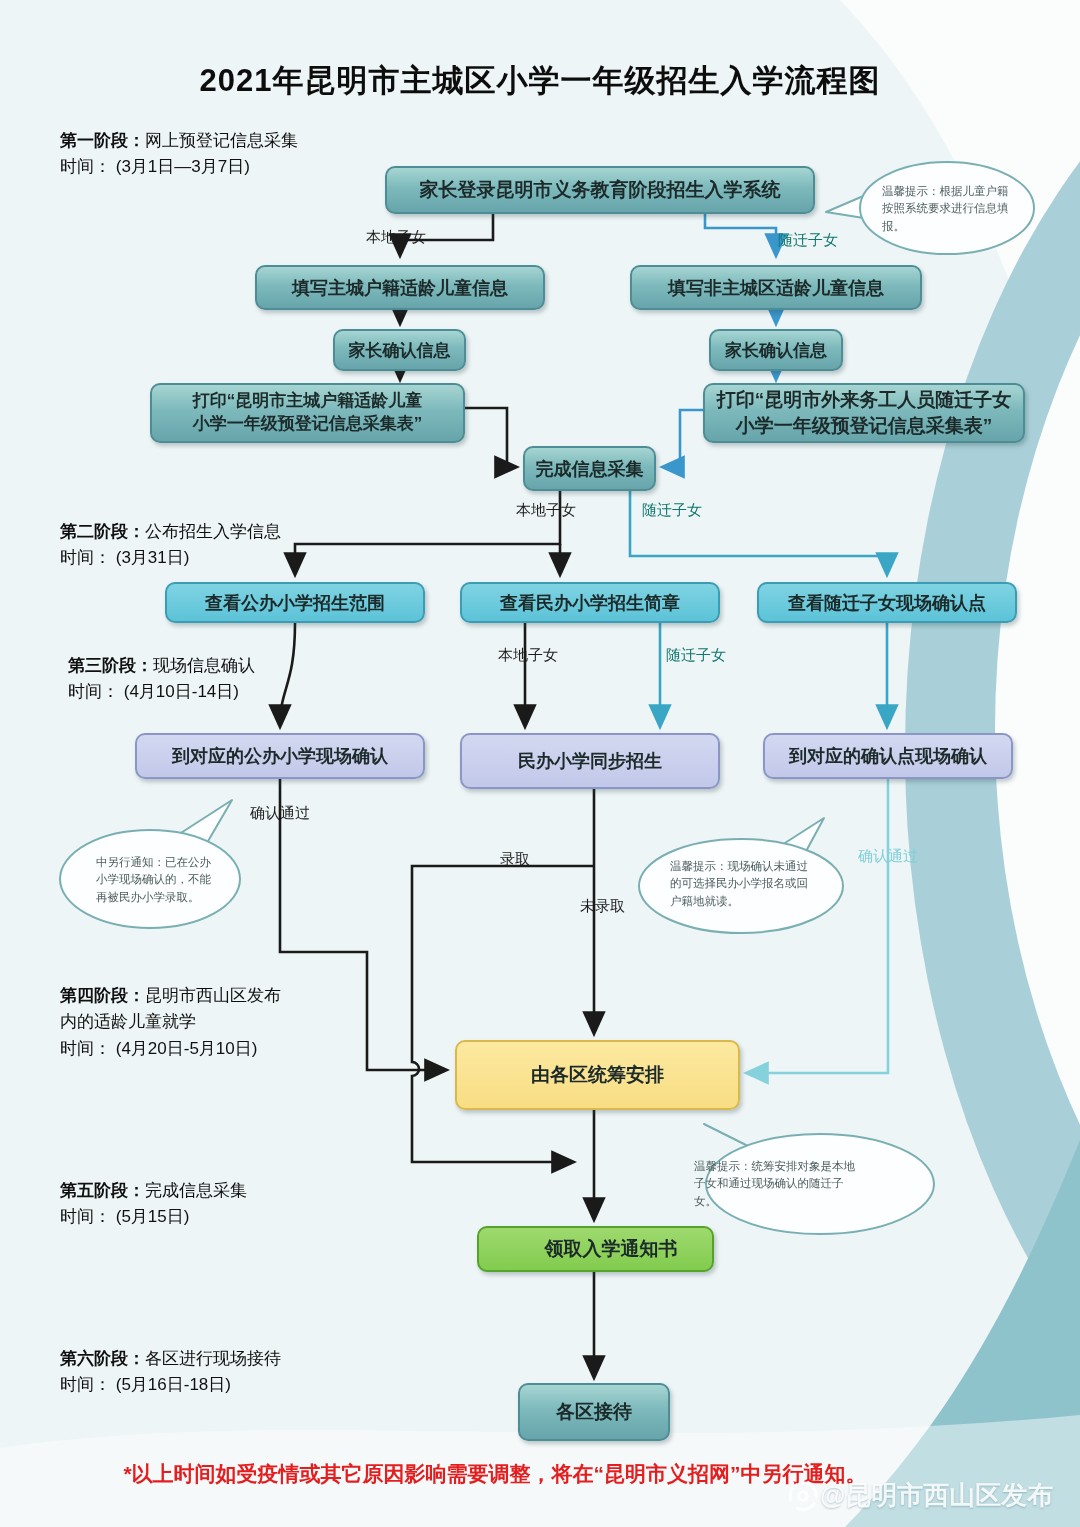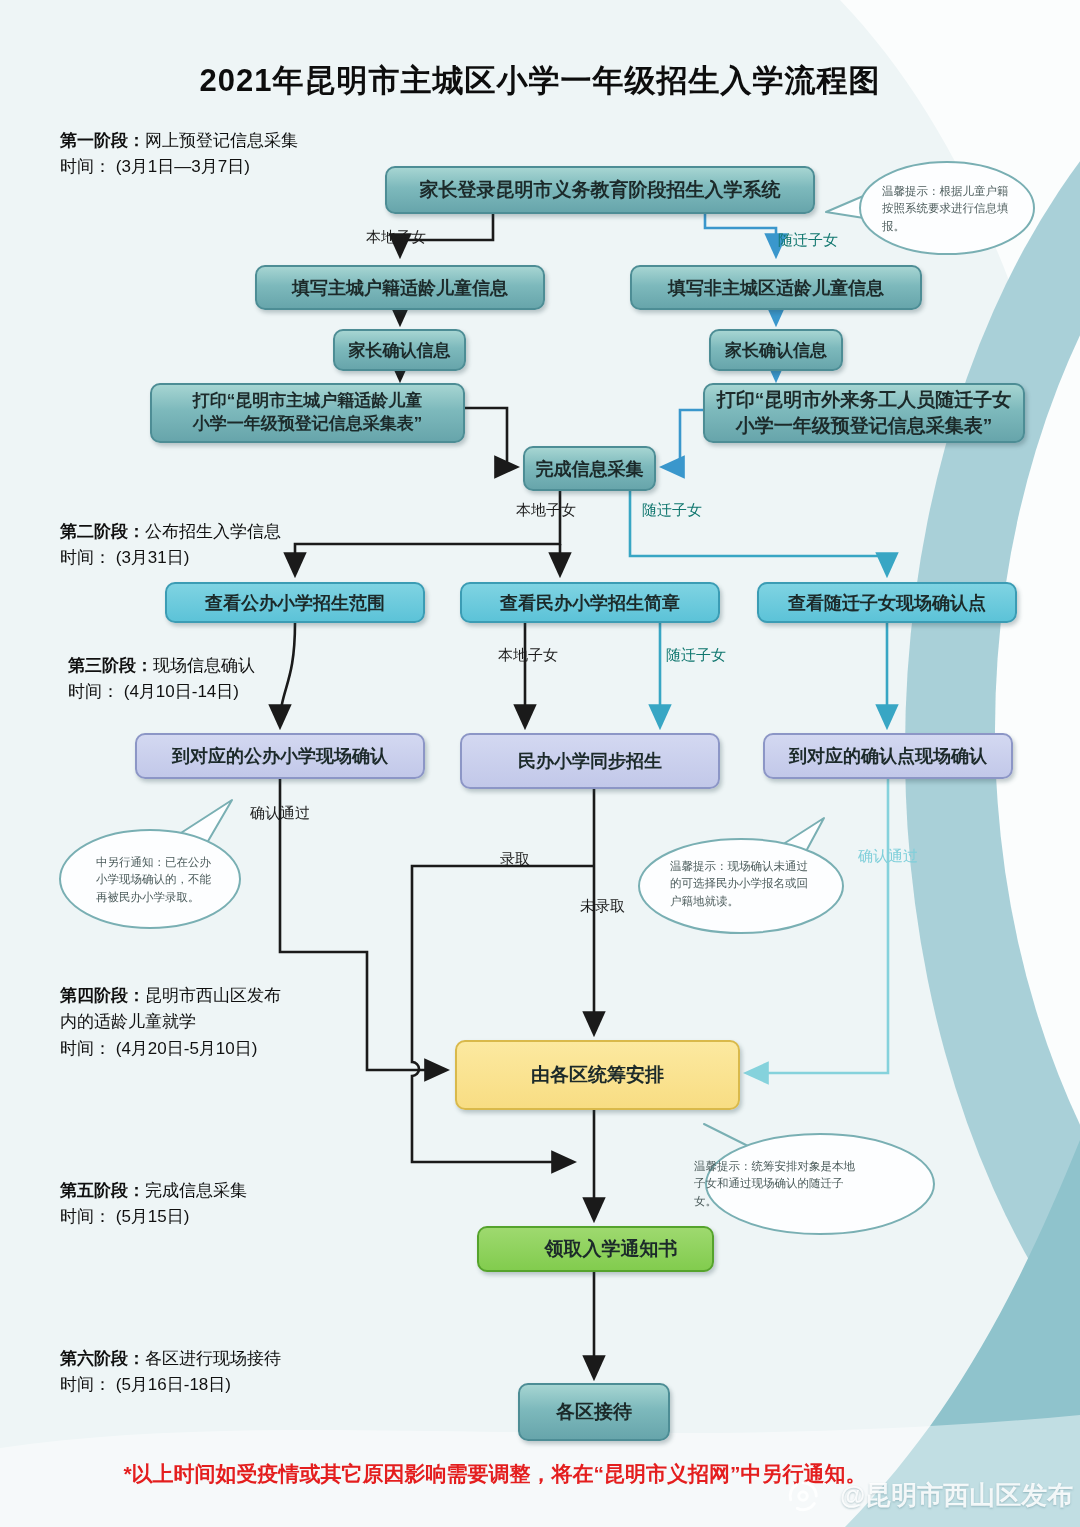--- a/index.html
+++ b/index.html
@@ -31,21 +31,21 @@
   .elabel.orange{color:#0f766e;margin-left:40px;}
   .elabel.ltcyan{color:#7fcfda;}
   .tip{
     position:absolute;font-size:11.5px;line-height:1.5;color:#4b5b5b;z-index:3;
   }
   .note{
     position:absolute;left:0;top:1460px;width:990px;text-align:center;
     font-size:21px;font-weight:bold;color:#e41e1e;z-index:3;
   }
   .watermark{
-    position:absolute;left:786px;top:1478px;display:flex;align-items:center;gap:20px;z-index:3;
+    position:absolute;left:786px;top:1478px;display:flex;align-items:center;gap:0;z-index:3;
     color:rgba(255,255,255,.88);font-size:26px;font-weight:bold;
     text-shadow:0 1px 2px rgba(60,110,120,.35);
   }
 </style>
 </head>
 <body>
 
 <div id="canvas">
 
   <svg class="layer" width="1080" height="1527" viewBox="0 0 1080 1527">

